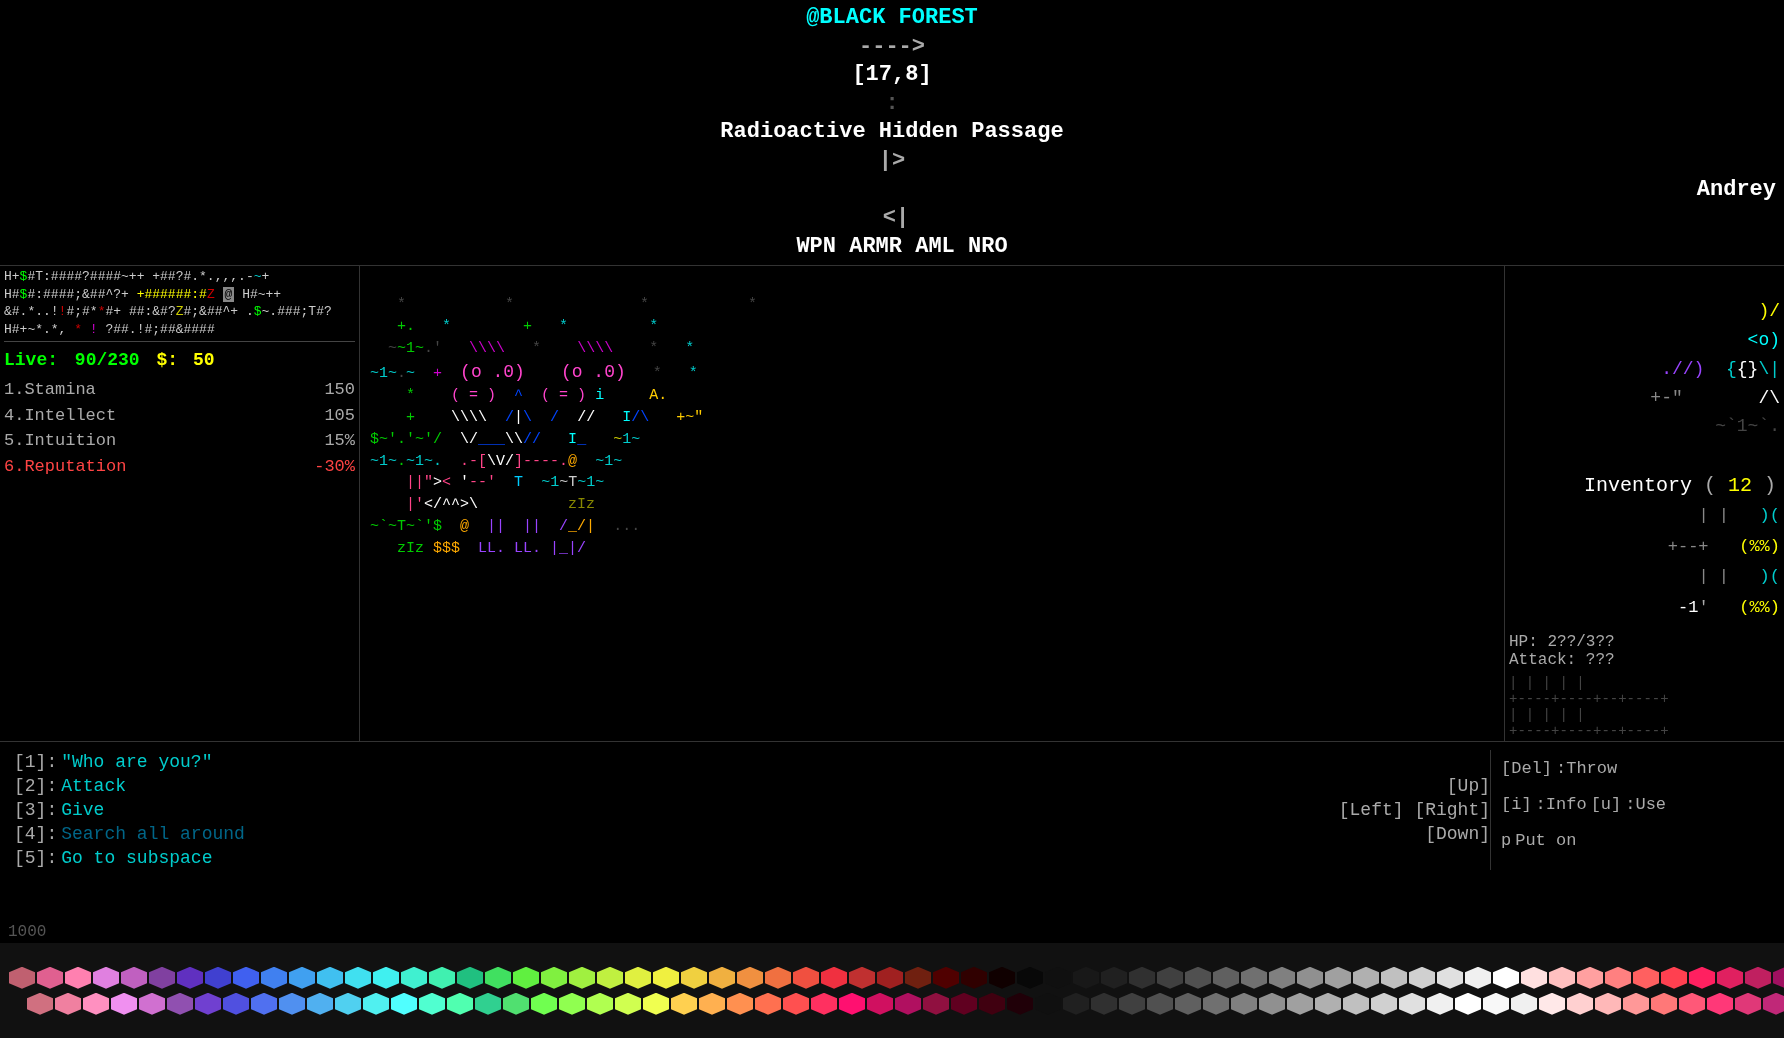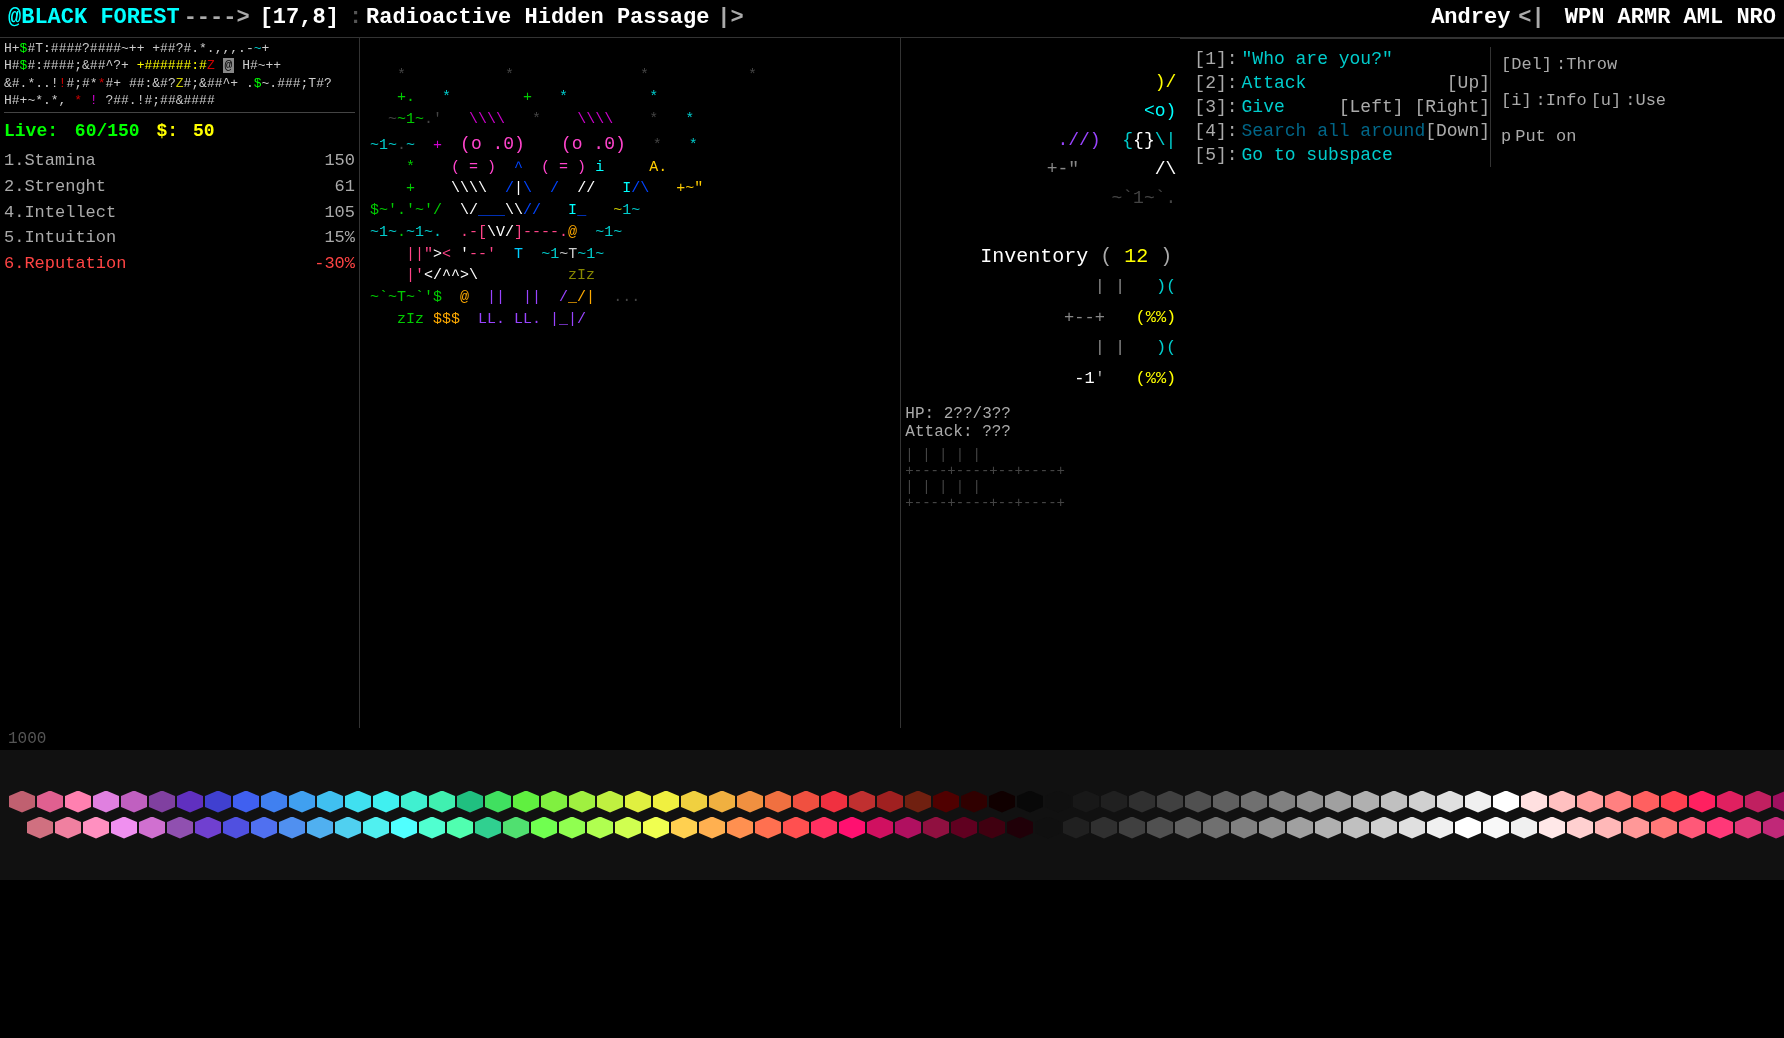--- a/index.html
+++ b/index.html
@@ -23,20 +23,21 @@
       background: #000;
       color: #00ffff;
       font-size: 22px;
       font-weight: bold;
       padding: 4px 8px;
       display: flex;
       align-items: center;
       border-bottom: 1px solid #333;
       white-space: nowrap;
       line-height: 1.3;
+      flex-direction: column;
     }
 
     #title-bar .location {
       color: #00ffff;
       font-size: 22px;
     }
     #title-bar .coords {
       color: #ffffff;
       margin: 0 6px;
     }
@@ -161,21 +162,21 @@
     .c-magenta { color: #cc00cc; }
     .c-yellow { color: #cccc00; }
     .c-red { color: #cc0000; }
     .c-white { color: #cccccc; }
     .c-bright-green { color: #00ff00; }
     .c-bright-yellow { color: #ffff00; }
     .c-dark { color: #444444; }
 
     #game-screen {
       display: flex;
-      flex-direction: row;
+      flex-direction: column;
       height: 690px;
     }
 
     #top-section {
       display: flex;
       flex: 1;
     }
 
     
     #map-area {
@@ -236,32 +237,28 @@
 <span class="c-bright-yellow">+######:#<span class="c-red">Z</span></span> <span style="background:#888;color:#000;padding:0 2px;">@</span> <span class="c-white">H#~++</span>
 <span class="c-white">&amp;#.*..!<span class="c-red">!</span>#;#*<span class="c-red">*</span>#+</span>
 <span class="c-white">##:&amp;#?<span class="c-yellow">Z</span>#;&amp;##^+</span>
 <span class="c-white">.<span class="c-bright-green">$</span>~.###;T#?</span>
 <span class="c-white">H#+~*.*,  <span class="c-red">*</span>  <span class="c-magenta">!</span></span>
 <span class="c-white">?##.!#;##&amp;####</span>
         </div>
         <div id="stats-divider"></div>
         <div id="live-bar">
           <span>Live:</span>
-          <span style="margin: 0 6px;">60/150</span>
+          <span style="margin: 0 6px;">90/230</span>
           <span class="money">$:</span>
           <span class="money" style="margin-left:4px;">50</span>
         </div>
         <div id="stat-list">
           <div class="stat-row">
             <span class="stat-name">1.Stamina</span>
             <span class="stat-val">150</span>
-          </div>
-          <div class="stat-row">
-            <span class="stat-name">2.Strenght</span>
-            <span class="stat-val">61</span>
           </div>
           <div class="stat-row">
             <span class="stat-name">4.Intellect</span>
             <span class="stat-val">105</span>
           </div>
           <div class="stat-row">
             <span class="stat-name">5.Intuition</span>
             <span class="stat-val">15%</span>
           </div>
           <div class="stat-row">

